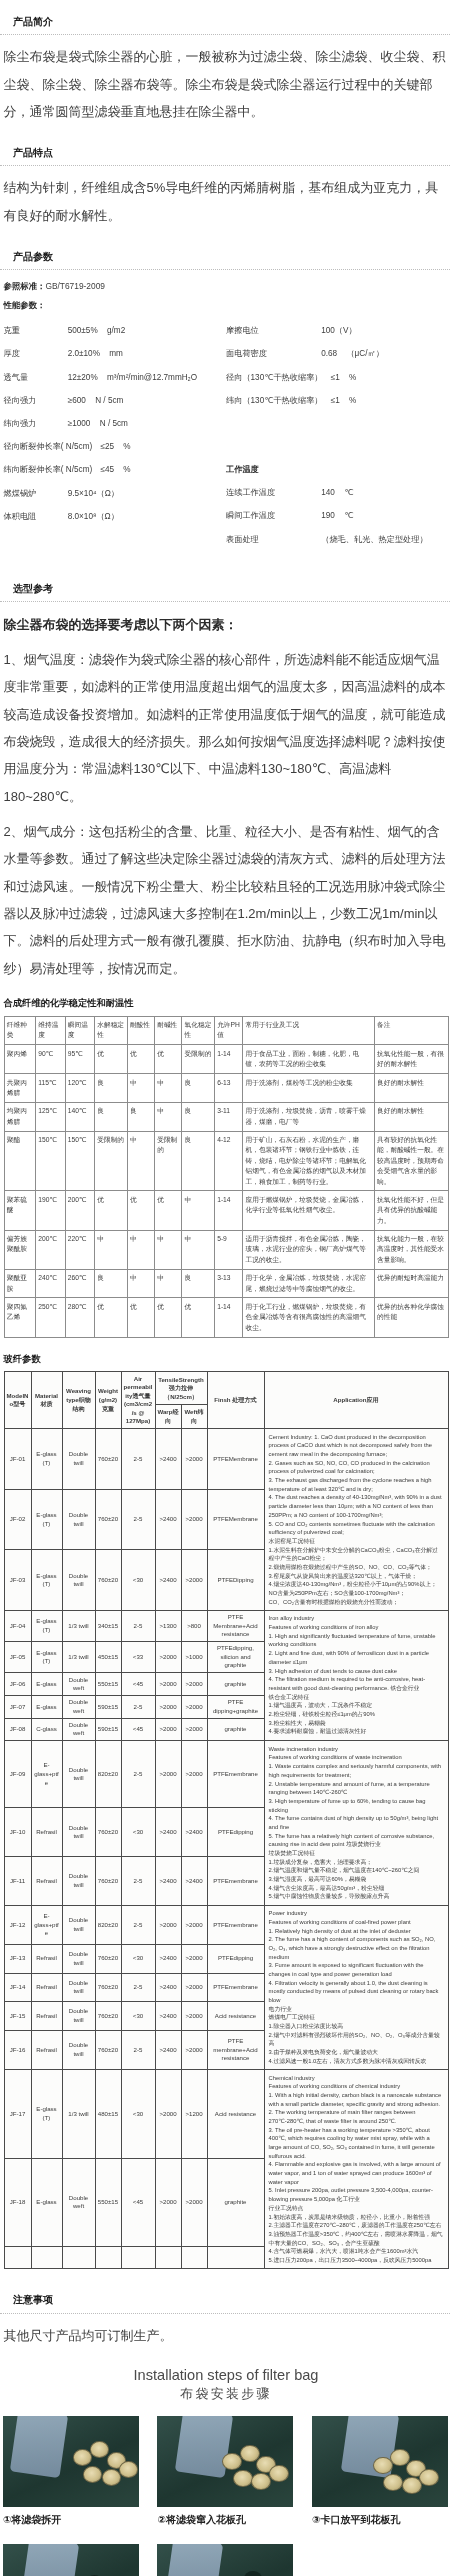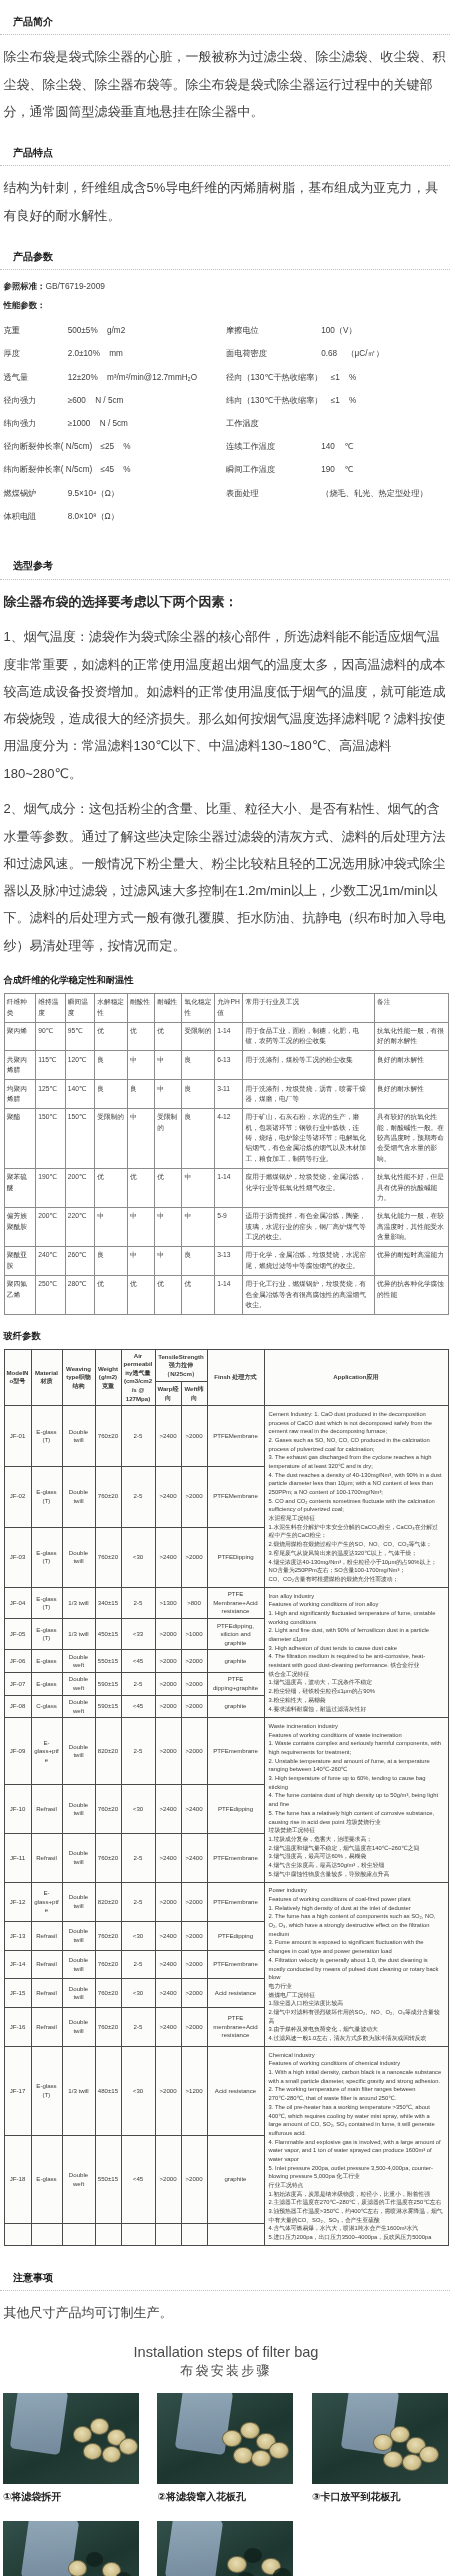--- a/index.html
+++ b/index.html
@@ -11,21 +11,21 @@
   .b{font-weight:bold;color:#2b2b2b;}
   .std-line{font-size:8.4px;margin:10.5px 3.5px 3.5px 3.5px;}
   .perf-line{font-size:8.4px;margin:8.2px 3.5px 2.3px 3.5px;}
   
   .params-grid{display:flex;margin:2.3px 3.5px 10.5px 3.5px;}
   .params-col{width:50%;}
   .param-row{display:flex;align-items:baseline;font-size:8.2px;margin:12.2px 0;color:#3d3d3d;}
   .param-row .p-label{min-width:56px;padding-right:8.2px;white-space:nowrap;}
   .param-row.wide .p-label{min-width:87px;}
   .param-row .p-value{padding-right:9.3px;white-space:nowrap;}
-  .param-row.sub .p-label{font-weight:normal;color:#2b2b2b;}
+  .param-row.sub .p-label{font-weight:bold;color:#2b2b2b;margin-top:46px;}
   
   .sub-head{font-size:9.3px;font-weight:bold;color:#1a1a1a;margin:15px 3.5px 5.8px 3.5px;}
   
   table{border-collapse:collapse;background:#fff;}
   #fiber-table{margin:3.5px 3.5px 5.8px 3.5px;width:445px;table-layout:fixed;}
   #fiber-table th,#fiber-table td{border:0.6px solid #8c8c8c;font-size:6.7px;line-height:1.55;padding:3.5px 2.3px;text-align:left;vertical-align:top;color:#3c3c3c;font-weight:normal;word-break:break-all;}
   
   #glass-table{margin:5.8px 3.5px 9.3px 3.5px;width:445px;table-layout:fixed;background:#fcfcfb;}
   #glass-table th,#glass-table td{border:1.2px solid #4a4a4a;font-size:6.1px;line-height:1.4;padding:2.3px 1.7px;text-align:center;vertical-align:middle;color:#3a3a3a;word-break:break-word;}
   #glass-table th{font-weight:bold;}

